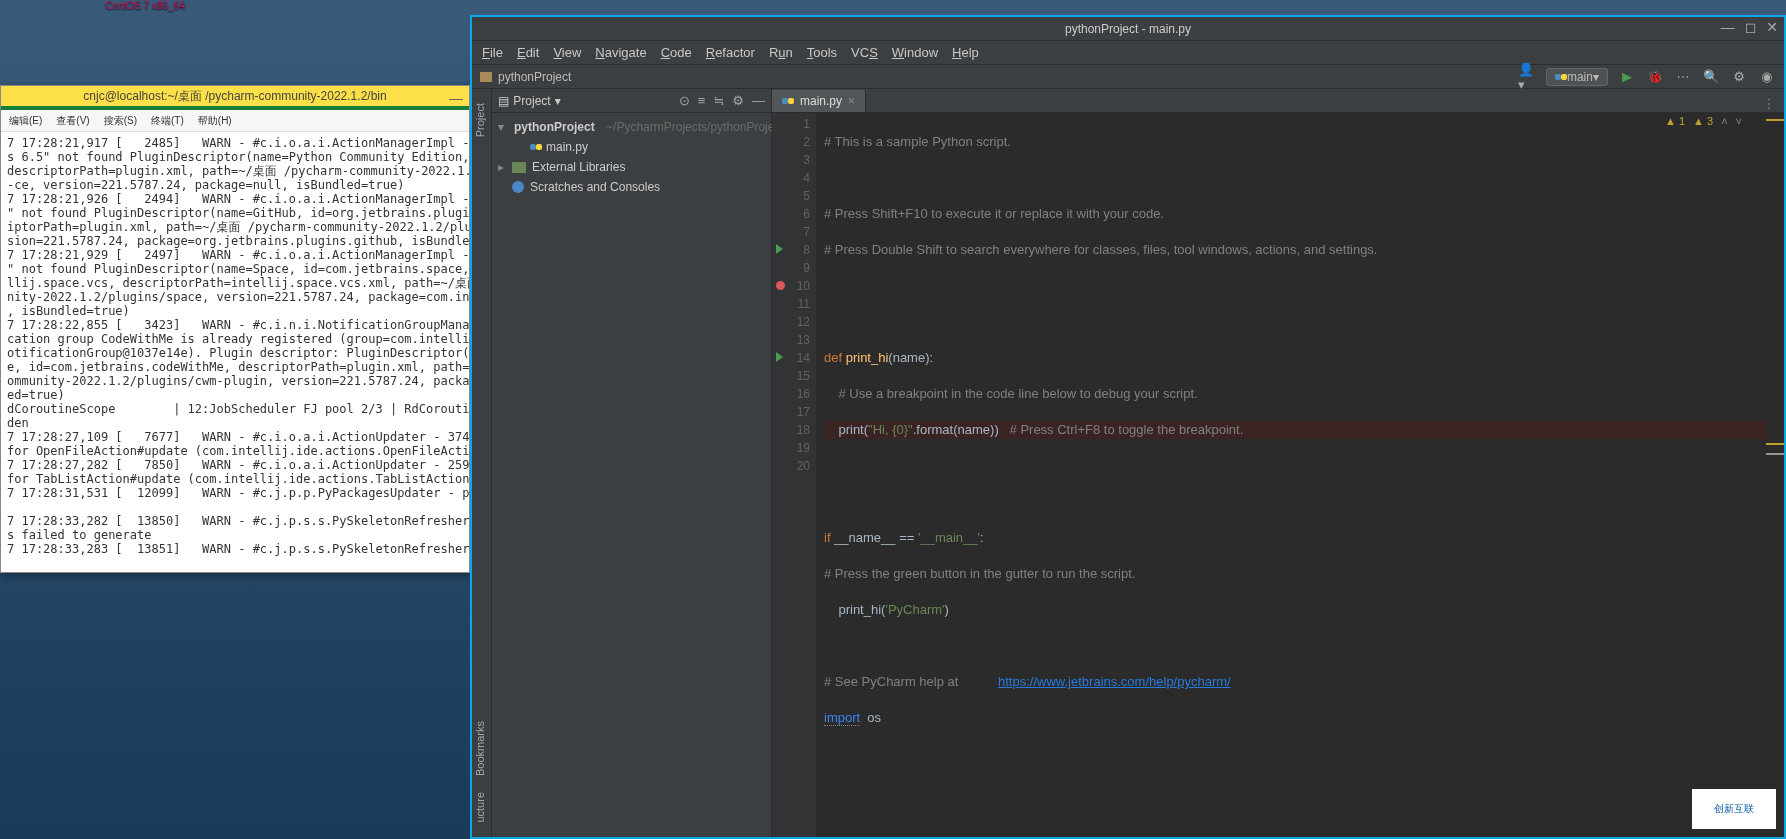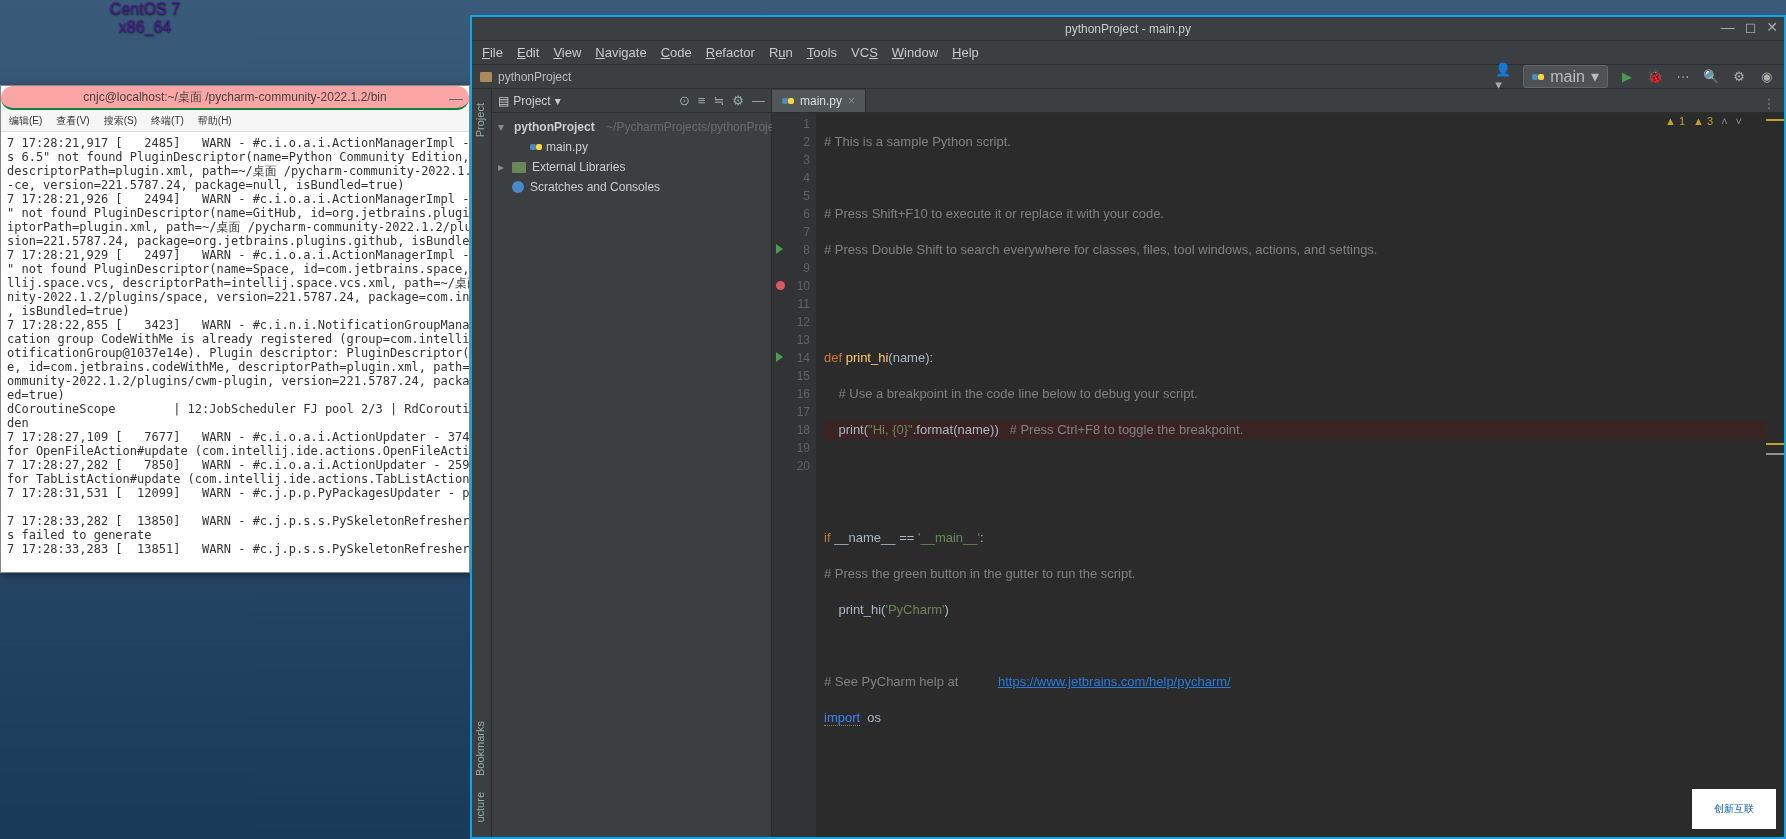--- a/index.html
+++ b/index.html
@@ -1,39 +1,39 @@
 <!DOCTYPE html>
 <html><head>
 <meta charset="utf-8">
 <style>
 *{margin:0;padding:0;box-sizing:border-box;font-family:sans-serif;}
 body{width:1786px;height:839px;overflow:hidden;background:linear-gradient(180deg,#3a5a7a 0%,#2a4a6a 50%,#1a3a5a 100%);position:relative;font-size:13px;}
 
 .desktop{position:absolute;inset:0;}
-.desktop-icon{position:absolute;top:0;left:85px;text-align:center;color:#4c1d95;font-size:16px;text-shadow:0 1px 2px #000;width:120px;}
+.desktop-icon{position:absolute;top:0;left:85px;text-align:center;color:#be185d;font-size:10px;text-shadow:0 1px 2px #000;width:120px;}
 
 .term-win{position:absolute;left:0;top:85px;width:470px;background:#fff;color:#333;border:1px solid #888;box-shadow:2px 2px 8px rgba(0,0,0,.4);font-family:monospace;}
-.term-titlebar{height:24px;background:#fca5a5;border-bottom:2px solid #15803d;display:flex;align-items:center;justify-content:center;position:relative;font-size:12px;color:#444;border-radius:12px;}
+.term-titlebar{height:24px;background:#fde047;border-bottom:4px solid #15803d;display:flex;align-items:center;justify-content:center;position:relative;font-size:12px;color:#444;}
 .term-titlebar .ctl{position:absolute;right:6px;top:4px;color:#666;cursor:pointer;font-size:14px;}
 .term-menu{height:22px;background:#f6f6f6;border-bottom:1px solid #ddd;display:flex;align-items:center;gap:14px;padding-left:8px;color:#333;font-size:10px;font-family:sans-serif;}
 .term-menu span{cursor:pointer;}
 .term-body{background:#fff;color:#333;padding:4px 6px;white-space:pre;font-size:12px;line-height:14px;font-family:monospace;overflow:hidden;height:440px;}
 
 .ide{position:absolute;left:470px;top:15px;right:0;bottom:0;background:#3c3f41;color:#bbb;display:flex;flex-direction:column;border:2px solid #0ea5e9;}
 .ide-titlebar{height:24px;background:#3c3f41;display:flex;align-items:center;justify-content:center;color:#ccc;font-size:12px;position:relative;border-bottom:1px solid #2b2d2f;}
 .ide-winctl{position:absolute;right:6px;top:2px;display:flex;gap:10px;color:#aaa;}
 .ide-winctl span{cursor:pointer;font-size:14px;}
 .ide-menubar{height:24px;background:#3c3f41;display:flex;align-items:center;gap:14px;padding-left:10px;color:#c8c8c8;font-size:13px;border-bottom:1px solid #2b2d2f;}
 .ide-menubar span{cursor:pointer;}
 .ide-menubar span u{text-decoration:underline;}
 .ide-toolbar{height:24px;background:#3c3f41;display:flex;align-items:center;border-bottom:1px solid #2b2d2f;padding:0 8px;justify-content:space-between;}
 .bc{display:flex;align-items:center;gap:6px;font-size:12px;color:#bbb;}
 .bc .folder-ic{width:12px;height:10px;background:#aa8a5a;display:inline-block;border-radius:1px;}
 .tb-right{display:flex;align-items:center;gap:10px;}
-.runcfg{background:#4e5254;border:1px solid #666;border-radius:3px;padding:1px 8px;display:flex;align-items:center;gap:6px;cursor:pointer;font-size:16px;}
+.runcfg{background:#4e5254;border:1px solid #666;border-radius:3px;padding:1px 8px;display:flex;align-items:center;cursor:pointer;font-size:12px;}
 .py-ic{width:12px;height:12px;display:inline-block;position:relative;}
 .py-ic::before{content:"";position:absolute;left:0;top:3px;width:6px;height:6px;background:#4b8bbe;border-radius:2px;}
 .py-ic::after{content:"";position:absolute;right:0;top:3px;width:6px;height:6px;background:#ffd43b;border-radius:2px;}
 .icbtn{width:18px;height:18px;display:flex;align-items:center;justify-content:center;cursor:pointer;color:#aaa;}
 .run-ic{color:#499c54;}
 .bug-ic{color:#499c54;}
 .ide-main{flex:1;display:flex;overflow:hidden;}
 .left-gutter{width:20px;background:#3c3f41;border-right:1px solid #2b2d2f;display:flex;flex-direction:column;justify-content:space-between;padding:6px 0;}
 .vtab{writing-mode:vertical-rl;transform:rotate(180deg);color:#9aa;font-size:11px;padding:8px 2px;cursor:pointer;text-align:center;}
 .proj-panel{width:280px;background:#3c3f41;border-right:1px solid #2b2d2f;display:flex;flex-direction:column;}

